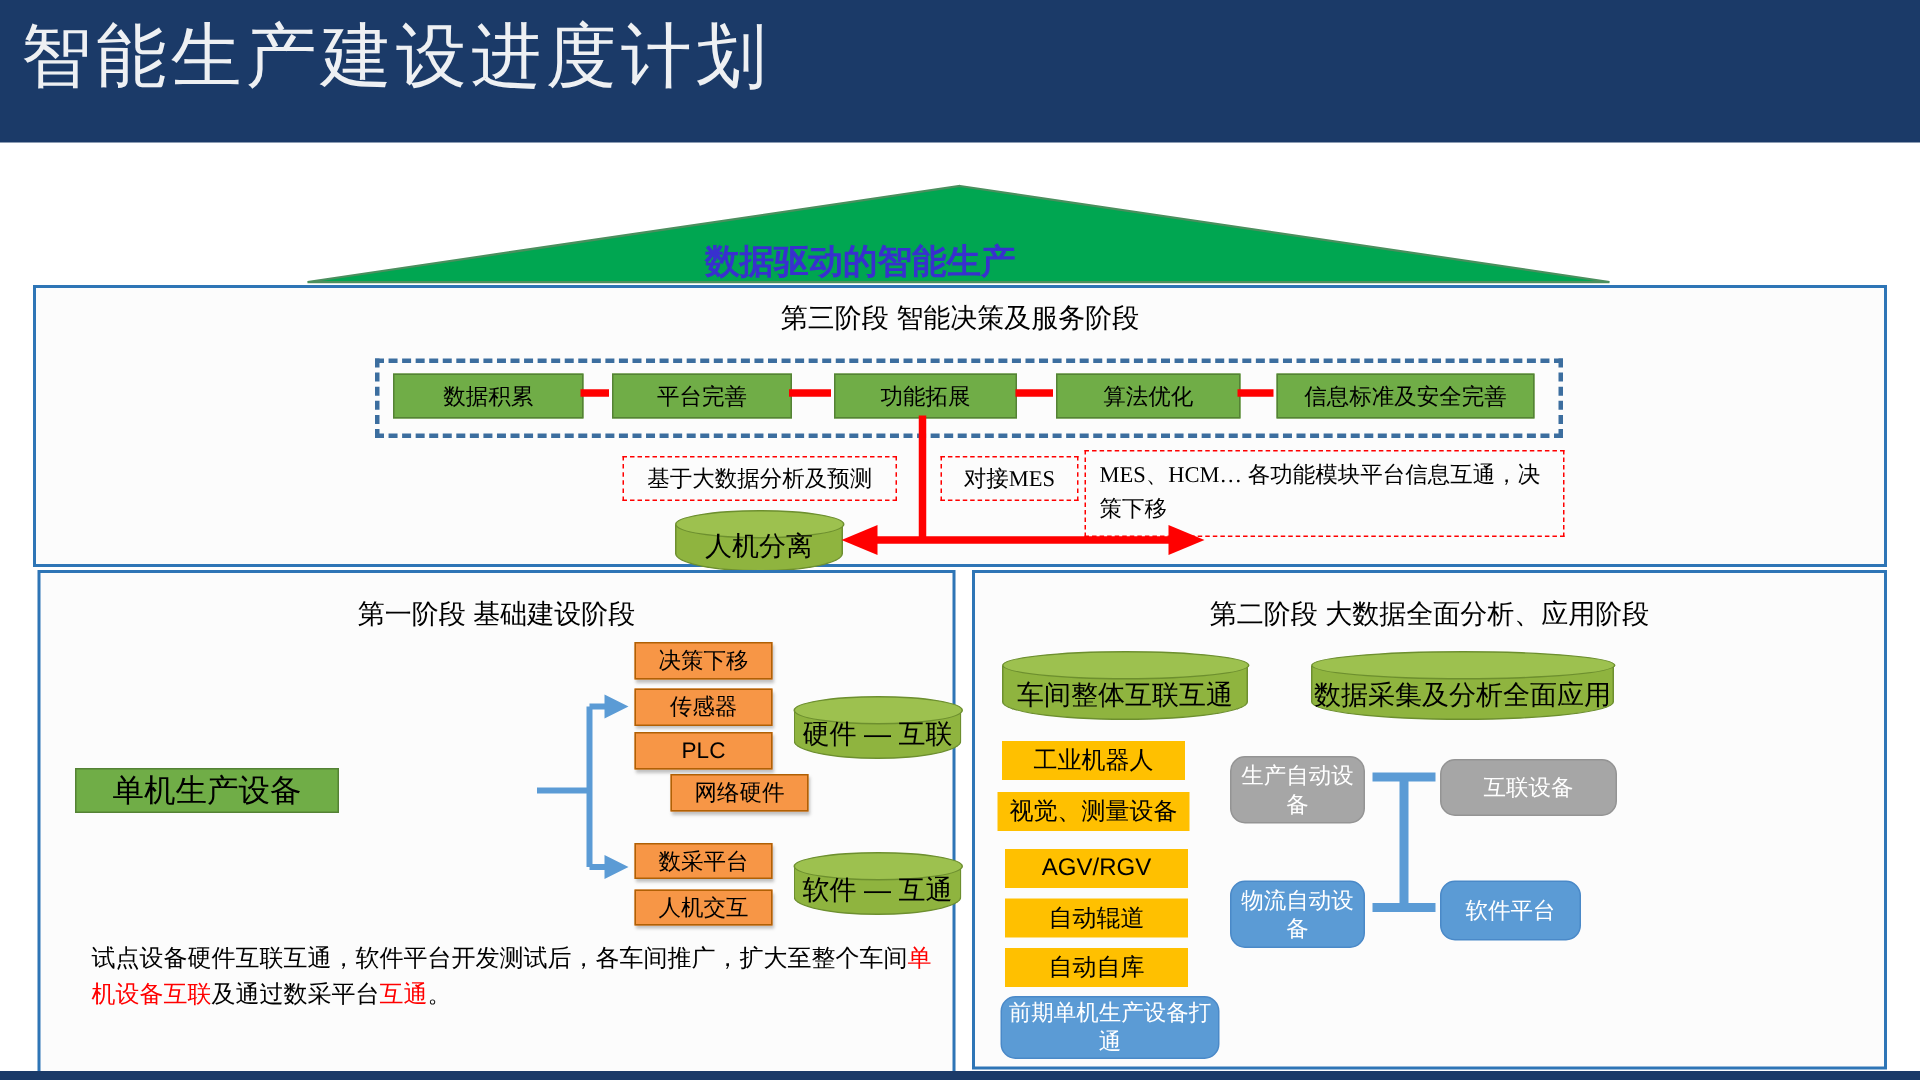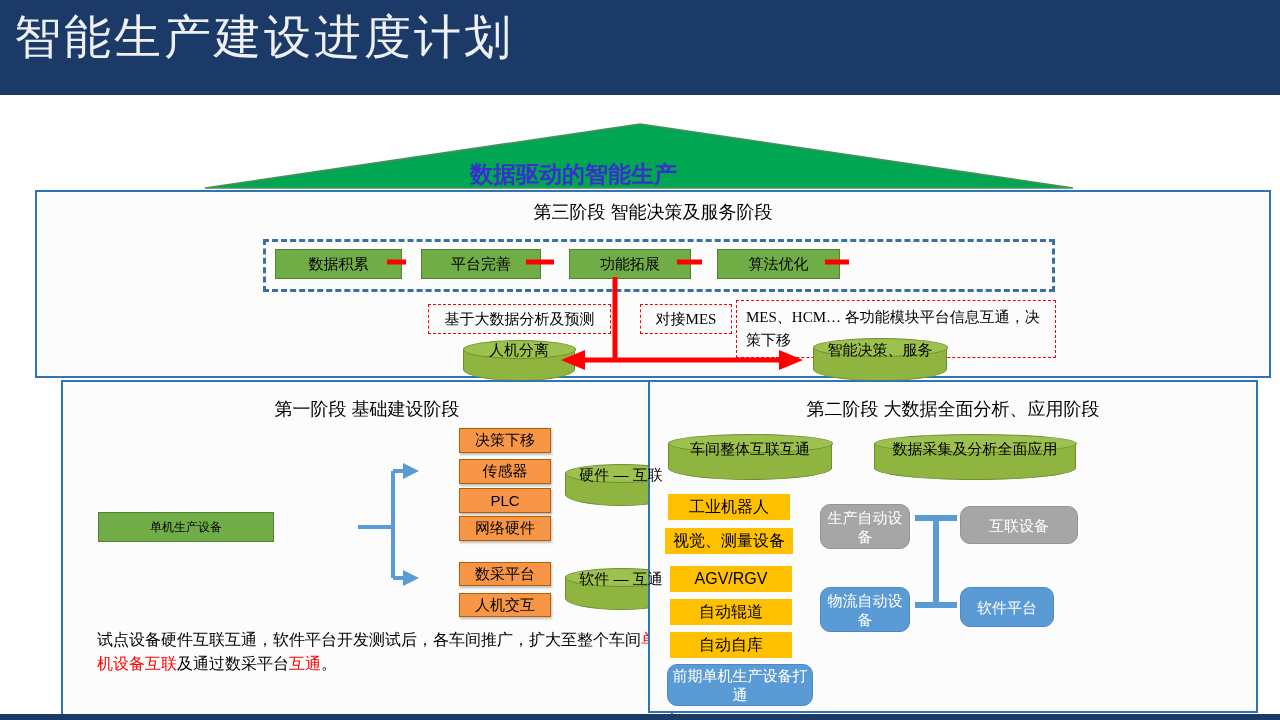--- a/index.html
+++ b/index.html
@@ -11,22 +11,22 @@
           font-size:47px;color:#eef0f3;letter-spacing:3px;white-space:nowrap;}
   #footbar{position:absolute;left:0;top:714px;width:1280px;height:6px;background:#1b3a68;}
 
   
   #tri{position:absolute;left:203px;top:122px;width:872px;height:68px;}
   #tri-label{position:absolute;left:470px;top:159px;width:360px;
              font-family:"Liberation Serif",serif;font-weight:bold;font-size:23px;color:#3830ce;}
 
   
   .panel{position:absolute;background:#fcfcfc;border:2px solid #2e75b6;box-sizing:border-box;}
-  #p3{left:22px;top:190px;width:1236px;height:188px;margin-left:13px;}
-  #p1{left:25px;top:380px;width:612px;height:338px;margin-left:36px;}
+  #p3{left:22px;top:190px;width:1236px;height:188px;}
+  #p1{left:25px;top:380px;width:612px;height:338px;}
   #p2{left:648px;top:380px;width:610px;height:333px;}
   .ptitle{position:absolute;left:0;top:0;width:100%;text-align:center;font-size:18px;color:#000;}
 
   
   .gbox{position:absolute;background:#70ad47;border:1.5px solid #548235;box-sizing:border-box;
         display:flex;align-items:center;justify-content:center;font-size:15px;color:#000;}
   .obox{position:absolute;background:#f79646;border:1px solid #b06005;box-sizing:border-box;
         display:flex;align-items:center;justify-content:center;font-size:15px;color:#000;
         box-shadow:1px 2px 2px rgba(120,120,120,.45);}
   .ybox{position:absolute;background:#ffc000;display:flex;align-items:center;justify-content:center;
@@ -40,21 +40,21 @@
            display:flex;align-items:center;justify-content:center;}
   #dashwrap{position:absolute;left:226px;top:47px;width:792px;height:53px;
             border:3px dashed #3c6e9f;box-sizing:border-box;}
 
   
   .cyl{position:absolute;background:#8fb43f;border:1.5px solid #6d8f2f;border-top:none;
        border-radius:0 0 50% 50%/0 0 12px 12px;box-sizing:border-box;
        display:flex;align-items:flex-end;justify-content:center;}
   .cyl::before{content:'';position:absolute;left:-1.5px;right:-1.5px;top:-10px;height:19px;
        background:#9dc14f;border:1.5px solid #6d8f2f;border-radius:50%;box-sizing:border-box;}
-  .cyl .cl{position:relative;z-index:2;font-size:15px;color:#000;padding-bottom:20px;
+  .cyl .cl{position:relative;z-index:2;font-size:18px;color:#000;padding-bottom:4px;
            white-space:nowrap;}
 
   #desc{position:absolute;left:34px;top:246px;width:566px;font-size:16px;line-height:24px;color:#000;}
   #desc .red{color:#ff0000;}
   svg{position:absolute;left:0;top:0;pointer-events:none;}
 </style>
 </head>
 <body>
 
 <div id="slide">
@@ -68,42 +68,40 @@
   </svg>
   <div id="tri-label">数据驱动的智能生产</div>
 
   <div class="panel" id="p3">
     <div class="ptitle" style="top:8px;">第三阶段 智能决策及服务阶段</div>
     <div id="dashwrap"></div>
     <div class="gbox" style="left:238px;top:57px;width:127px;height:30px;">数据积累</div>
     <div class="gbox" style="left:384px;top:57px;width:120px;height:30px;">平台完善</div>
     <div class="gbox" style="left:532px;top:57px;width:122px;height:30px;">功能拓展</div>
     <div class="gbox" style="left:680px;top:57px;width:123px;height:30px;">算法优化</div>
+    <div class="gbox" style="left:827px;top:57px;width:172px;height:30px;">信息标准及安全完善</div>
 
     <div class="dashred" style="left:391px;top:112px;width:183px;height:30px;">基于大数据分析及预测</div>
     <div class="dashred" style="left:603px;top:112px;width:92px;height:30px;">对接MES</div>
     <div class="dashred" style="left:699px;top:108px;width:320px;height:58px;justify-content:flex-start;
          align-items:flex-start;padding:5px 9px;line-height:23px;">MES、HCM… 各功能模块平台信息互通，决策下移</div>
 
     <div class="cyl" style="left:426px;top:158px;width:112px;height:31px;">
       <span class="cl">人机分离</span>
     </div>
-    <div class="cyl" style="left:776px;top:156px;width:134px;height:33px;">
-      <span class="cl">智能决策、服务</span>
-    </div>
   </div>
 
   <div class="panel" id="p1">
     <div class="ptitle" style="top:15px;">第一阶段 基础建设阶段</div>
-    <div class="gbox" style="left:35px;top:130px;width:176px;height:30px;font-size:12px;">单机生产设备</div>
+    <div class="gbox" style="left:23px;top:130px;width:176px;height:30px;font-size:21px;">单机生产设备</div>
 
     <div class="obox" style="left:396px;top:46px;width:92px;height:25px;">决策下移</div>
     <div class="obox" style="left:396px;top:77px;width:92px;height:25px;">传感器</div>
     <div class="obox" style="left:396px;top:106px;width:92px;height:25px;">PLC</div>
-    <div class="obox" style="left:396px;top:134px;width:92px;height:25px;text-align:center;">网络硬件</div>
+    <div class="obox" style="left:420px;top:134px;width:92px;height:25px;text-align:center;">网络硬件</div>
     <div class="obox" style="left:396px;top:180px;width:92px;height:24px;">数采平台</div>
     <div class="obox" style="left:396px;top:211px;width:92px;height:24px;">人机交互</div>
 
     <div class="cyl" style="left:502px;top:92px;width:112px;height:32px;">
       <span class="cl">硬件 — 互联</span>
     </div>
     <div class="cyl" style="left:502px;top:196px;width:112px;height:32px;">
       <span class="cl">软件 — 互通</span>
     </div>
 

